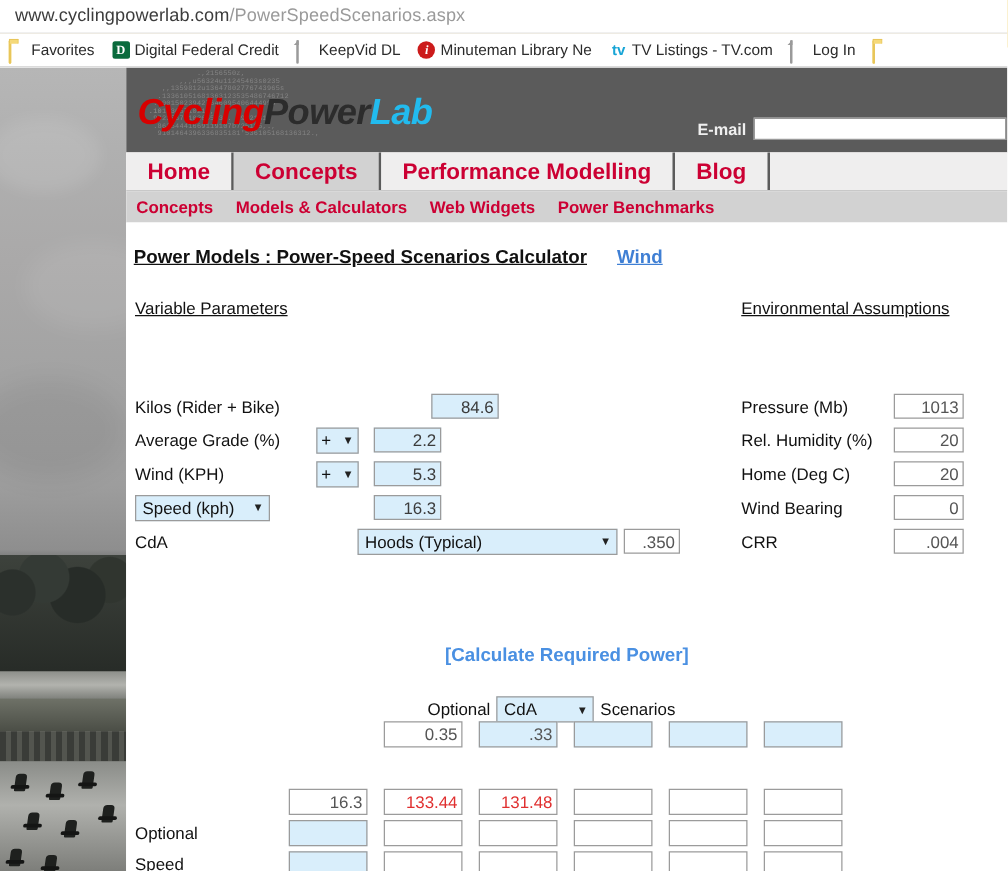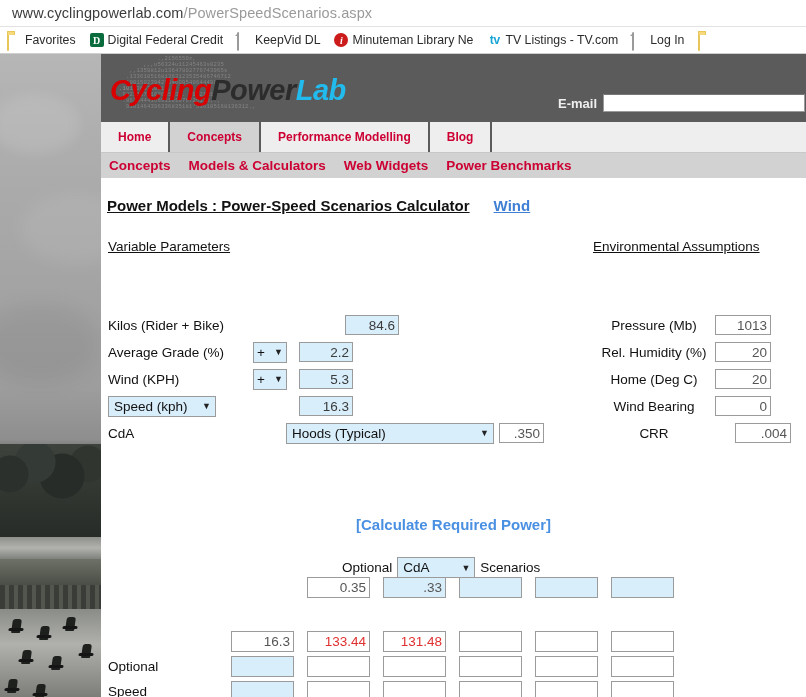--- a/index.html
+++ b/index.html
@@ -97,21 +97,21 @@
   }
 
   
   #nav-tabs {
     position:absolute; top:68px; left:0; width:705px; height:31px;
     background:#efeeee; display:flex; align-items:stretch;
     border-bottom:1px solid #c8c8c8;
   }
   .nav-tab {
     display:flex; align-items:center; justify-content:center;
-    padding:0 17px; font-size:12px; font-weight:bold; color:#cc0033;
+    padding:0 17px; font-size:18px; font-weight:bold; color:#cc0033;
     border-right:2px solid #5b5b5b; background:#efeeee; cursor:pointer;
     white-space:nowrap;
   }
   .nav-tab.active { background:#d2d2d2; }
   #nav-tabs .nav-filler { flex:1; background:#efeeee; }
 
   
   #sub-nav {
     position:absolute; top:99px; left:0; width:705px; height:25px;
     background:#d2d2d2; display:flex; align-items:center; padding-left:8px;
@@ -145,21 +145,21 @@
     font-family:"Liberation Sans", sans-serif; font-size:13.5px; color:#111;
     display:flex; align-items:center; justify-content:space-between;
     padding:0 4px 0 5px; cursor:pointer; white-space:nowrap;
   }
   .sel .caret { font-size:9px; color:#222; margin-left:6px; }
   .signsel { width:34px; justify-content:space-between; padding:0 3px; }
 
   #env-section { position:absolute; top:136px; left:492px; width:200px; }
   #env-title { position:absolute; top:-75px; left:0; }
   .env-row { position:absolute; left:0; height:22px; display:flex; align-items:center; }
-  .env-label { font-size:13.5px; color:#111; width:122px; white-space:nowrap;text-align:center; }
+  .env-label { font-size:13.5px; color:#111; width:122px; white-space:nowrap; }
 
   #calc-link {
     position:absolute; top:338px; left:0; width:705px; text-align:center;
     font-size:15px; font-weight:bold; color:#4a90e2; cursor:pointer;
   }
 
   #opt-header-row { position:absolute; top:379px; left:241px; display:flex; align-items:center; }
   #opt-header-row .ohr-text { font-size:13.5px; color:#111; }
   #cda-sel { width:78px; margin:0 5px; }
 
@@ -357,21 +357,21 @@
               <input class="inp" type="text" value="20" style="width: 56px;">
             </div>
             <div class="env-row" style="top: 54px;">
               <span class="env-label">Home (Deg C)</span>
               <input class="inp" type="text" value="20" style="width: 56px;">
             </div>
             <div class="env-row" style="top: 81px;">
               <span class="env-label">Wind Bearing</span>
               <input class="inp" type="text" value="0" style="width: 56px;">
             </div>
-            <div class="env-row" style="top: 108px; gap: 20px;">
+            <div class="env-row" style="top: 108px;">
               <span class="env-label">CRR</span>
               <input class="inp" type="text" value=".004" style="width: 56px;">
             </div>
           </div>
       </div>
 
       <div id="calc-link">[Calculate Required Power]</div>
 
       <div id="opt-header-row">
         <span class="ohr-text">Optional</span>

